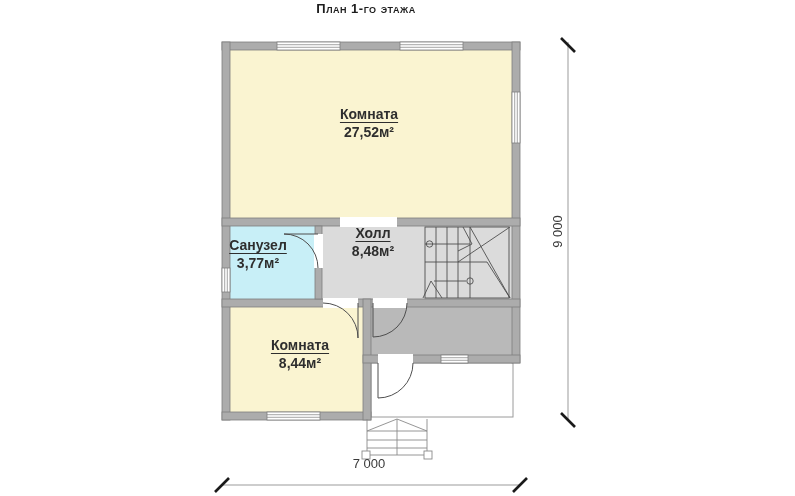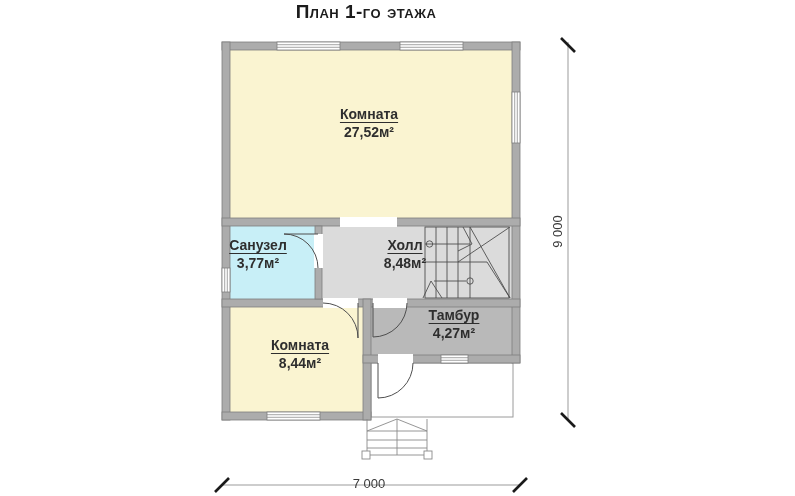--- a/index.html
+++ b/index.html
@@ -3,37 +3,37 @@
 <meta charset="utf-8">
 <style>
   html,body{margin:0;padding:0;background:#ffffff;}
   .canvas{
     position:relative;width:795px;height:496px;background:#fff;overflow:hidden;
     font-family:"Liberation Sans", sans-serif;
   }
   .plan-svg{position:absolute;left:0;top:0;}
   .title{
     position:absolute;left:366px;top:1px;transform:translateX(-50%);
-    font-size:19px;font-weight:bold;font-variant:small-caps;letter-spacing:.5px;
+    font-size:13px;font-weight:bold;font-variant:small-caps;letter-spacing:.5px;
     color:#1c1c1c;white-space:nowrap;
   }
   .room-label{
     position:absolute;transform:translateX(-50%);text-align:center;
     color:var(--text,#2e2e2e);font-size:14px;font-weight:bold;line-height:18px;
     white-space:nowrap;
   }
   .room-label .rname{text-decoration:underline;text-underline-offset:3px;}
   .dim{
     position:absolute;color:#3a3a3a;font-size:13px;white-space:nowrap;text-align:center;
   }
   .dim-v{
     left:536px;top:224px;width:42px;
     transform:rotate(-90deg);transform-origin:center center;
   }
-  .dim-h{left:329px;top:476px;width:80px;}
+  .dim-h{left:329px;top:456px;width:80px;}
 
   
   .f-yellow{fill:var(--room_yellow,#faf4d1);}
   .f-cyan{fill:var(--bathroom_cyan,#c8eff7);}
   .f-hall{fill:var(--hall_gray,#dbdbdb);}
   .f-tambur{fill:var(--tambur_gray,#b9b9b9);}
   .f-porch{fill:#ffffff;stroke:#9a9a9a;stroke-width:1;}
   .wall{fill:var(--wall_fill,#acacac);stroke:var(--wall_outline,#7e7e7e);stroke-width:.8;}
   .opening{fill:#ffffff;stroke:none;}
   .window{fill:#ffffff;stroke:var(--wall_outline,#7e7e7e);stroke-width:.8;}
@@ -138,27 +138,23 @@
   </svg>
 
   <div class="room-label" style="left:369px;top:105px;">
     <div class="rname">Комната</div>
     <div class="rarea">27,52м²</div>
   </div>
   <div class="room-label" style="left:258px;top:236px;">
     <div class="rname">Санузел</div>
     <div class="rarea">3,77м²</div>
   </div>
-  <div class="room-label" style="left:373px;top:236px;margin-left:32px;">
+  <div class="room-label" style="left:373px;top:224px;">
     <div class="rname">Холл</div>
     <div class="rarea">8,48м²</div>
-  </div>
-  <div class="room-label" style="left:454px;top:306px;">
-    <div class="rname">Тамбур</div>
-    <div class="rarea">4,27м²</div>
   </div>
   <div class="room-label" style="left:300px;top:336px;">
     <div class="rname">Комната</div>
     <div class="rarea">8,44м²</div>
   </div>
 
   <div class="dim dim-v">9 000</div>
   <div class="dim dim-h">7 000</div>
 
 </div>

